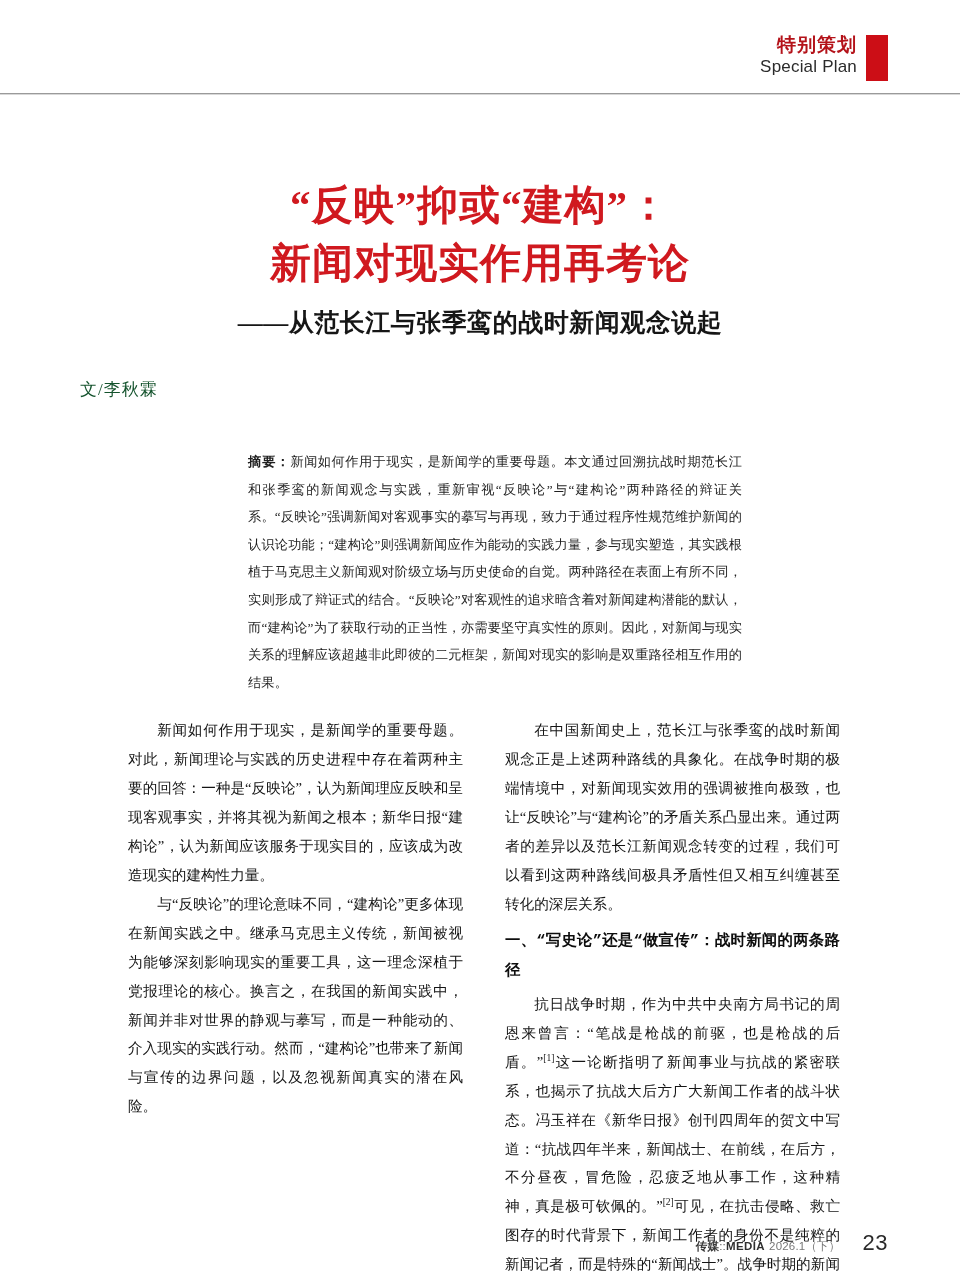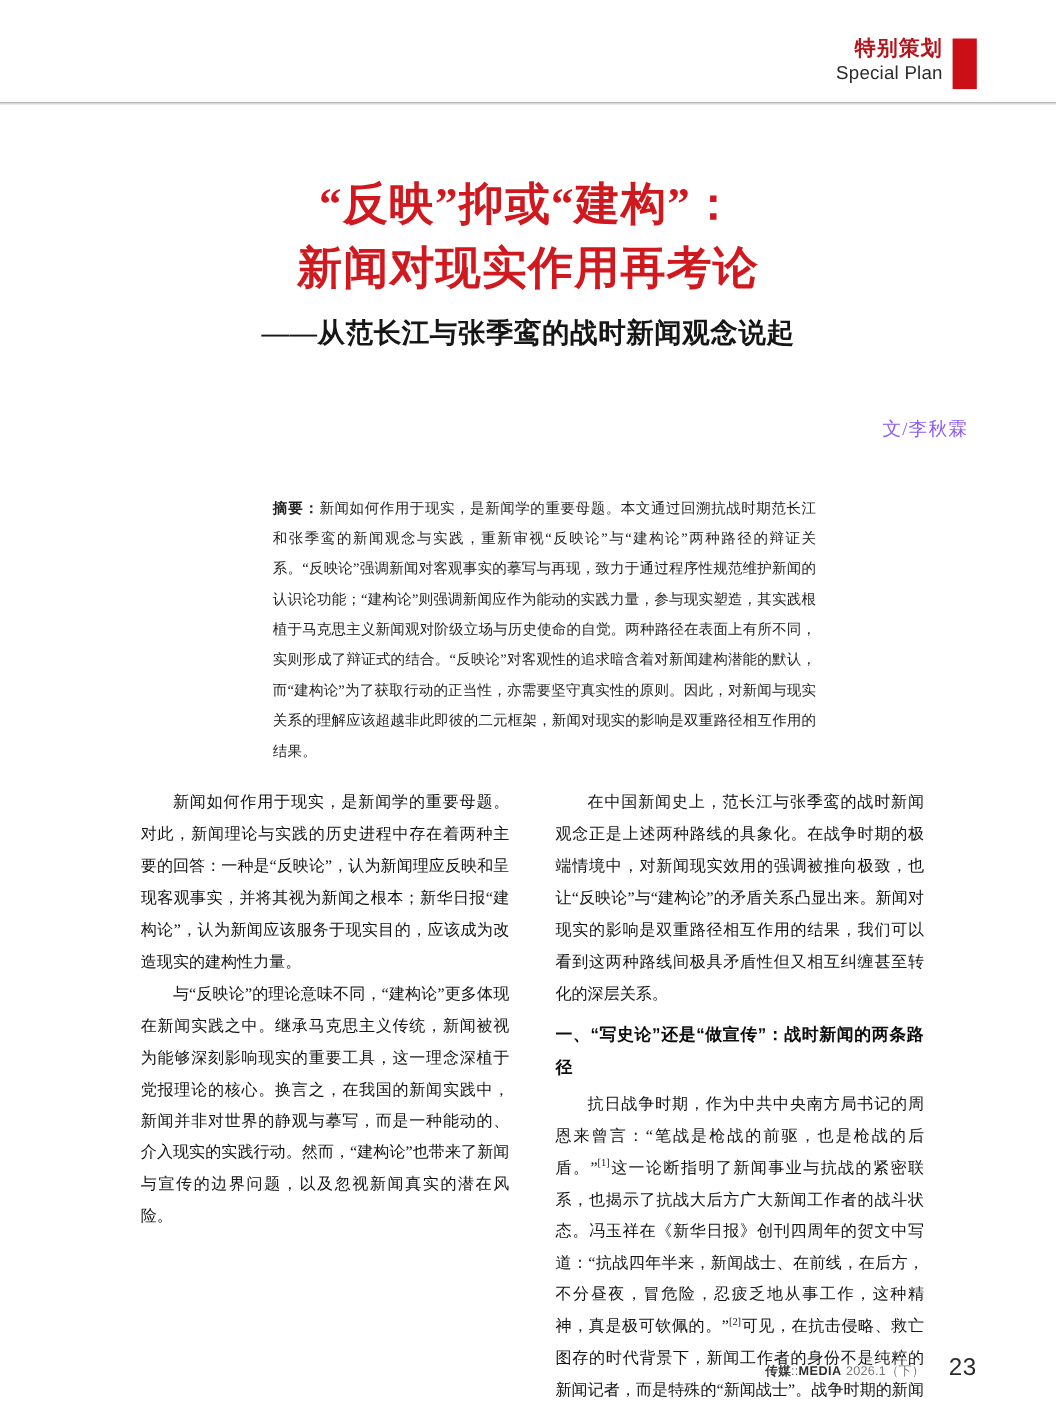--- a/index.html
+++ b/index.html
@@ -71,21 +71,21 @@
     left: 0;
     top: 94px;
     width: 960px;
     height: 1px;
     background: #d8d8d8;
   }
 
   
   .title-block {
     position: absolute;
-    top: 156px;
+    top: 176px;
     left: 80px;
     width: 800px;
     text-align: center;
   }
   .title-main {
     font-family: "Liberation Serif", "DejaVu Serif", serif;
     font-weight: bold;
     color: #d0191f;
     font-size: 41px;
     line-height: 1.42;
@@ -97,24 +97,24 @@
     font-weight: bold;
     color: #161616;
     font-size: 25px;
     letter-spacing: 0.5px;
   }
   .byline {
     position: absolute;
     top: 378px;
     left: 80px;
     width: 800px;
-    text-align: right;
+    text-align: left;
     font-family: "Liberation Serif", "DejaVu Serif", serif;
     font-size: 17px;
-    color: #8b5cf6;
+    color: #14532d;
     letter-spacing: 1px;
   }
 
   
   .abstract-wrap {
     position: absolute;
     top: 448px;
     left: 222px;
     width: 520px;
   }
@@ -158,21 +158,21 @@
   .body-para {
     font-size: 14.6px;
     line-height: 1.985;
     text-align: justify;
     text-justify: inter-ideograph;
     text-indent: 2em;
     color: #141414;
     margin: 0;
   }
   .section-head {
-    font-family: Liberation Sans, sans-serif;
+    font-family: Liberation Mono, monospace;
     font-weight: bold;
     font-size: 15.4px;
     line-height: 1.95;
     color: #0d0d0d;
     margin: 7px 0 4px 0;
     text-align: justify;
     text-justify: inter-ideograph;
     letter-spacing: 0.2px;
   }
   sup.cite {
@@ -247,21 +247,21 @@
 </div>
 
 <div class="body-columns">
 
   <div class="column">
     <p class="body-para">新闻如何作用于现实，是新闻学的重要母题。对此，新闻理论与实践的历史进程中存在着两种主要的回答：一种是“反映论”，认为新闻理应反映和呈现客观事实，并将其视为新闻之根本；新华日报“建构论”，认为新闻应该服务于现实目的，应该成为改造现实的建构性力量。</p>
     <p class="body-para">与“反映论”的理论意味不同，“建构论”更多体现在新闻实践之中。继承马克思主义传统，新闻被视为能够深刻影响现实的重要工具，这一理念深植于党报理论的核心。换言之，在我国的新闻实践中，新闻并非对世界的静观与摹写，而是一种能动的、介入现实的实践行动。然而，“建构论”也带来了新闻与宣传的边界问题，以及忽视新闻真实的潜在风险。</p>
   </div>
 
   <div class="column">
-    <p class="body-para">在中国新闻史上，范长江与张季鸾的战时新闻观念正是上述两种路线的具象化。在战争时期的极端情境中，对新闻现实效用的强调被推向极致，也让“反映论”与“建构论”的矛盾关系凸显出来。新闻对现实的影响是双重路径相互作用的结果，我们可以看到这两种路线间极具矛盾性但又相互纠缠甚至转化的深层关系。</p>
+    <p class="body-para">在中国新闻史上，范长江与张季鸾的战时新闻观念正是上述两种路线的具象化。在战争时期的极端情境中，对新闻现实效用的强调被推向极致，也让“反映论”与“建构论”的矛盾关系凸显出来。通过两者的差异以及范长江新闻观念转变的过程，我们可以看到这两种路线间极具矛盾性但又相互纠缠甚至转化的深层关系。</p>
     <h2 class="section-head">一、“写史论”还是“做宣传”：战时新闻的两条路径</h2>
     <p class="body-para"><span>抗日战争时期，作为中共中央南方局书记的周恩来曾言：“笔战是枪战的前驱，也是枪战的后盾。”</span><sup class="cite">[1]</sup><span>这一论断指明了新闻事业与抗战的紧密联系，也揭示了抗战大后方广大新闻工作者的战斗状态。冯玉祥在《新华日报》创刊四周年的贺文中写道：“抗战四年半来，新闻战士、在前线，在后方，不分昼夜，冒危险，忍疲乏地从事工作，这种精神，真是极可钦佩的。”</span><sup class="cite">[2]</sup><span>可见，在抗击侵略、救亡图存的时代背景下，新闻工作者的身份不是纯粹的新闻记者，而是特殊的“新闻战士”。战争时期的新闻工作具有重要的意义，正如范长江所说：“当战争紧张到全民族的生死存亡的时候，</span></p>
   </div>
 
 </div>
 
 <div class="page-footer">
   <div class="footer-inner">
     <div class="footer-meta"><span class="mag-cn">传媒</span><span class="sep">::</span><span class="mag-en">MEDIA</span><span class="issue">2026.1（下）</span></div>
     <div class="page-number">23</div>

